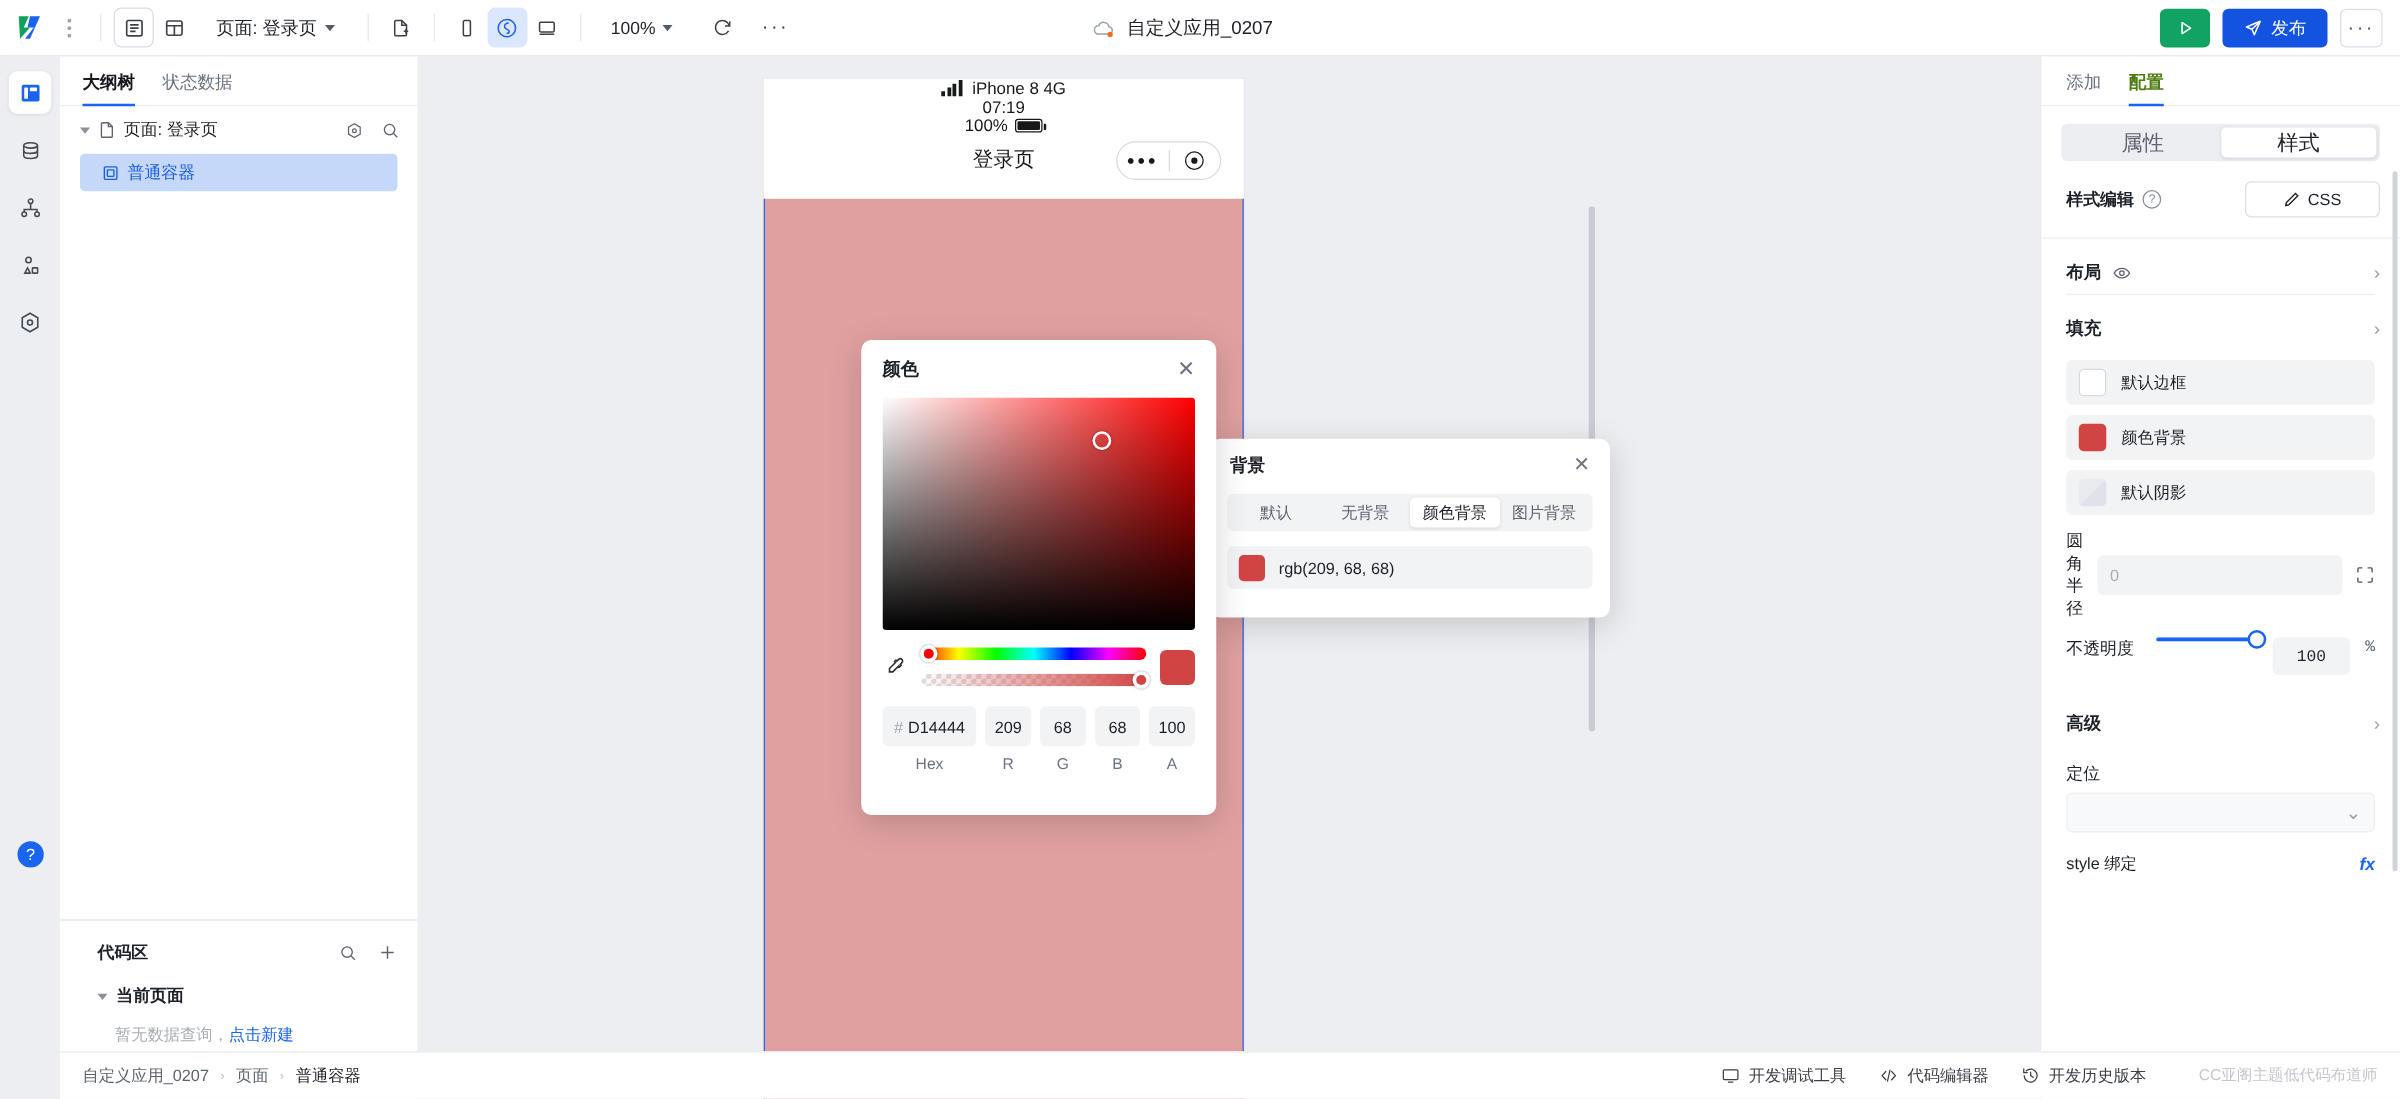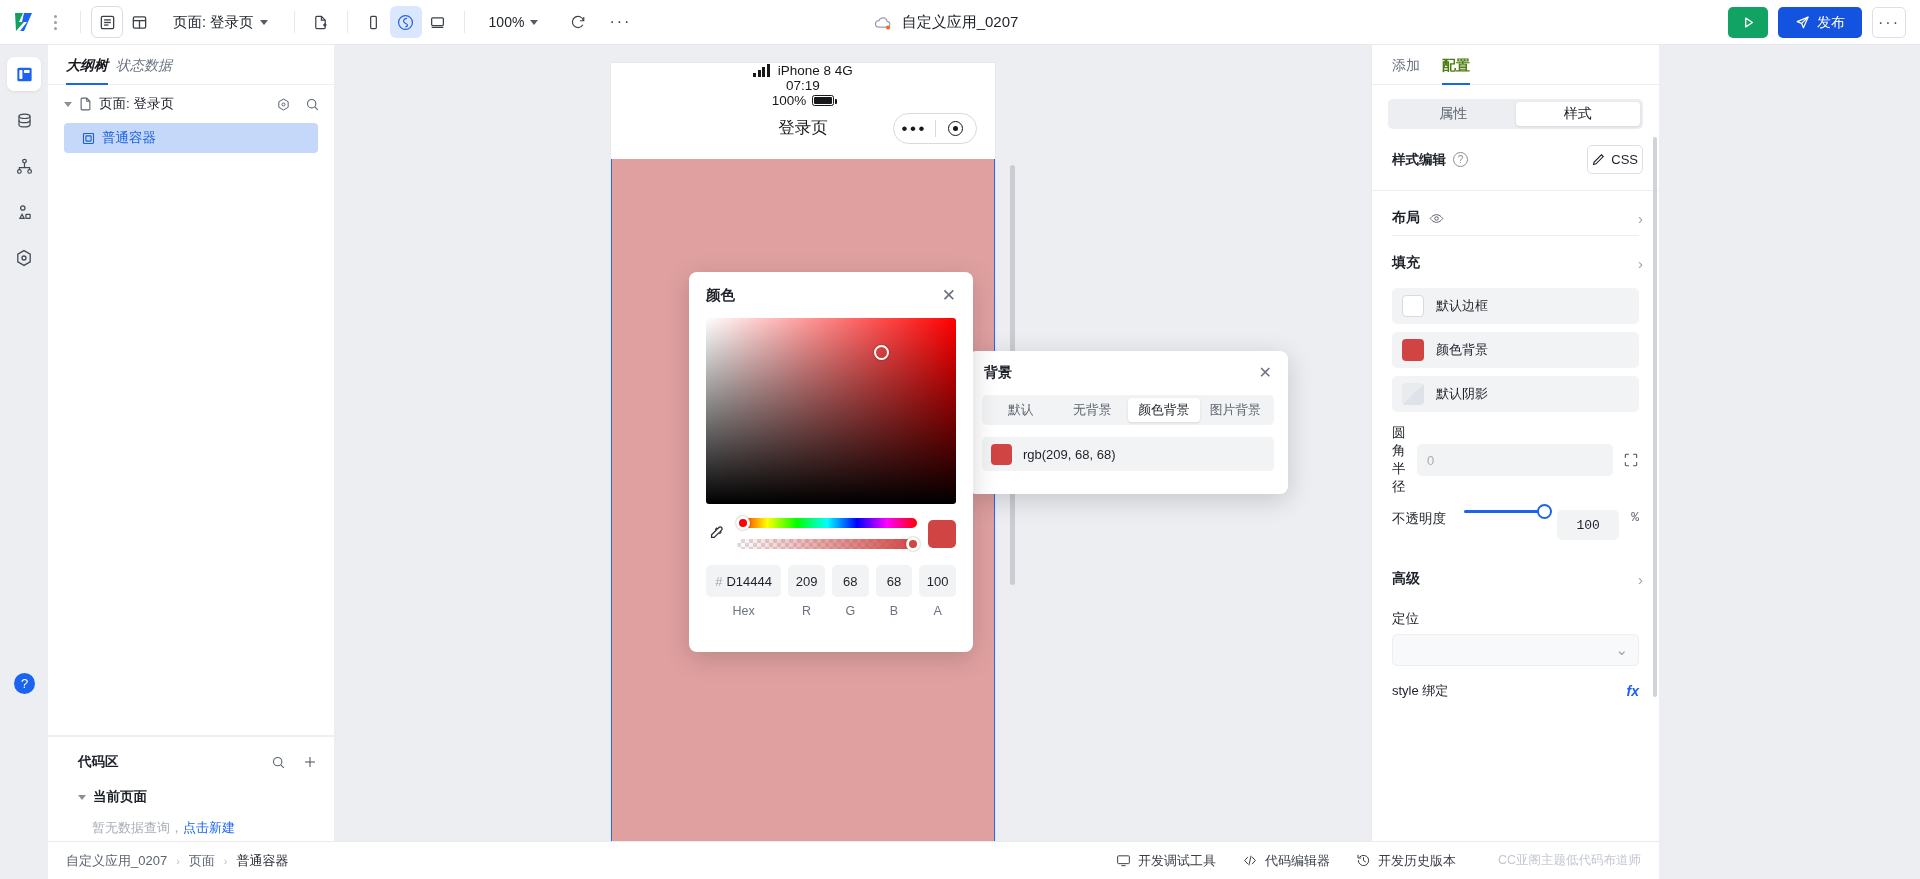--- a/index.html
+++ b/index.html
@@ -2,21 +2,21 @@
 <html><head>
 <meta charset="utf-8">
 <style>
   * { box-sizing: border-box; margin: 0; padding: 0; }
   html, body {
     width: 1920px; height: 879px;
     font-family: "Liberation Sans", "DejaVu Sans", sans-serif;
     background: #eceef2; overflow: hidden;
     -webkit-font-smoothing: antialiased;
   }
-  .app { position: relative; width: 1659px; height: 879px; }
+  .app { position: relative; width: 1920px; height: 879px; }
 
   
   .topbar {
     position: absolute; left: 0; top: 0; width: 1920px; height: 45px;
     background: #fff; display: flex; align-items: center;
     border-bottom: 1px solid #e8e8ed; z-index: 40;
   }
   .logo-wrap { width: 48px; height: 45px; display: flex; align-items: center; justify-content: center; }
   .logo { width: 26px; height: 26px; }
   .dots-v { width: 14px; display: flex; flex-direction: column; align-items: center; gap: 3px; cursor: pointer; margin-right: 8px;}
@@ -67,21 +67,21 @@
     position: absolute; bottom: 185px; left: 14px; width: 21px; height: 21px;
     border-radius: 50%; background: #1a64f0; color: #fff; font-size: 13px;
     display: flex; align-items: center; justify-content: center; cursor: pointer;
   }
 
   
   .lpanel {
     position: absolute; left: 48px; top: 45px; width: 286px; height: 834px;
     background: #fff; z-index: 20; display: flex; flex-direction: column;
   }
-  .lp-tabs { display: flex; gap: 8px; padding: 12px 18px 0 18px; border-bottom: 1px solid #eceef1; font-style: italic; }
+  .lp-tabs { display: flex; gap: 22px; padding: 12px 18px 0 18px; border-bottom: 1px solid #eceef1; }
   .lp-tab { font-size: 14px; color: #6a7280; padding-bottom: 9px; cursor: pointer; position: relative; }
   .lp-tab.active { color: #16191d; font-weight: 700; }
   .lp-tab.active::after { content: ""; position: absolute; left: 0; right: 0; bottom: -1px; height: 2px; background: #1a64f0; }
   .tree-head {
     display: flex; align-items: center; padding: 10px 14px 4px 16px; font-size: 13.5px; color: #1d2129;
   }
   .tw { display: flex; align-items: center; gap: 7px; flex: 1; cursor: pointer; }
   .tri-d { width: 0; height: 0; border-left: 4.5px solid transparent; border-right: 4.5px solid transparent; border-top: 5.5px solid #8a9099; }
   .tri-r { width: 0; height: 0; border-top: 4.5px solid transparent; border-bottom: 4.5px solid transparent; border-left: 5.5px solid #8a9099; }
   .tree-actions { display: flex; gap: 14px; color: #5d646f; }
@@ -202,27 +202,27 @@
   .rpanel {
     position: absolute; right: 0; top: 45px; width: 288px; height: 834px;
     background: #fff; z-index: 25; border-left: 1px solid #e8eaee;
     display: flex; flex-direction: column; overflow: hidden;
   }
   .rp-tabs { display: flex; gap: 22px; padding: 12px 20px 0 20px; border-bottom: 1px solid #eceef1; }
   .rp-tab { font-size: 14px; color: #6a7280; padding-bottom: 9px; cursor: pointer; position: relative; }
   .rp-tab.active { color: #4d7c0f; font-weight: 700; font-family: Liberation Mono, monospace; }
   .rp-tab.active::after { content: ""; position: absolute; left: 0; right: 0; bottom: -1px; height: 2px; background: #1a64f0; }
   .rp-seg { margin: 14px 16px 0 16px; height: 30px; background: #eceef2; border-radius: 5px; display: flex; padding: 3px; }
-  .rp-seg-i { flex: 1; display: flex; align-items: center; justify-content: center; font-size: 14px; color: #5d646f; border-radius: 4px; cursor: pointer; }
+  .rp-seg-i { flex: 1; display: flex; align-items: center; justify-content: center; font-size: 17px; color: #5d646f; border-radius: 4px; cursor: pointer; }
   .rp-seg-i.on { background: #fff; color: #1d2129; box-shadow: 0 1px 3px rgba(0,0,0,.10); }
   .rp-rowA { display: flex; align-items: center; padding: 16px 16px 16px 20px; border-bottom: 1px solid #eceef1; }
   .rp-lbl { font-size: 13.5px; color: #1d2129; font-weight: 700; }
   .q-ic { width: 15px; height: 15px; border-radius: 50%; border: 1.2px solid #8a9099; color: #8a9099; font-size: 10px; display: flex; align-items: center; justify-content: center; margin-left: 7px; cursor: pointer; }
   .spacer { flex: 1; }
-  .css-btn { height: 29px; border: 1px solid #dcdfe6; border-radius: 5px; display: flex; align-items: center; gap: 6px; padding: 0 4px; font-size: 13px; color: #1d2129; cursor: pointer; }
+  .css-btn { height: 29px; border: 1px solid #dcdfe6; border-radius: 5px; display: flex; align-items: center; gap: 6px; padding: 0 30px; font-size: 13px; color: #1d2129; cursor: pointer; }
   .sec-head { display: flex; align-items: center; padding: 18px 16px 8px 20px; cursor: pointer; }
   .sec-title { font-size: 14px; font-weight: 700; color: #1d2129; }
   .eye { margin-left: 9px; color: #5d646f; display: flex; align-items: center; cursor: pointer; }
   .chev { color: #9aa0ab; font-size: 15px; }
   .sec-line { margin: 0 20px; border-top: 1px solid #eceef1; }
   .fill-row { margin: 8px 20px 0 20px; height: 36px; background: #f2f3f5; border-radius: 5px; display: flex; align-items: center; gap: 12px; padding: 0 10px; cursor: pointer; }
   .fr-sw { width: 22px; height: 22px; border-radius: 4px; }
   .fr-sw.border { background: #fff; border: 1.4px solid #d6dae1; }
   .fr-sw.shadow { background: linear-gradient(135deg,#e9ebef 50%, #dfe2e8 50%); }
   .fr-txt { font-size: 13px; color: #1d2129; }

